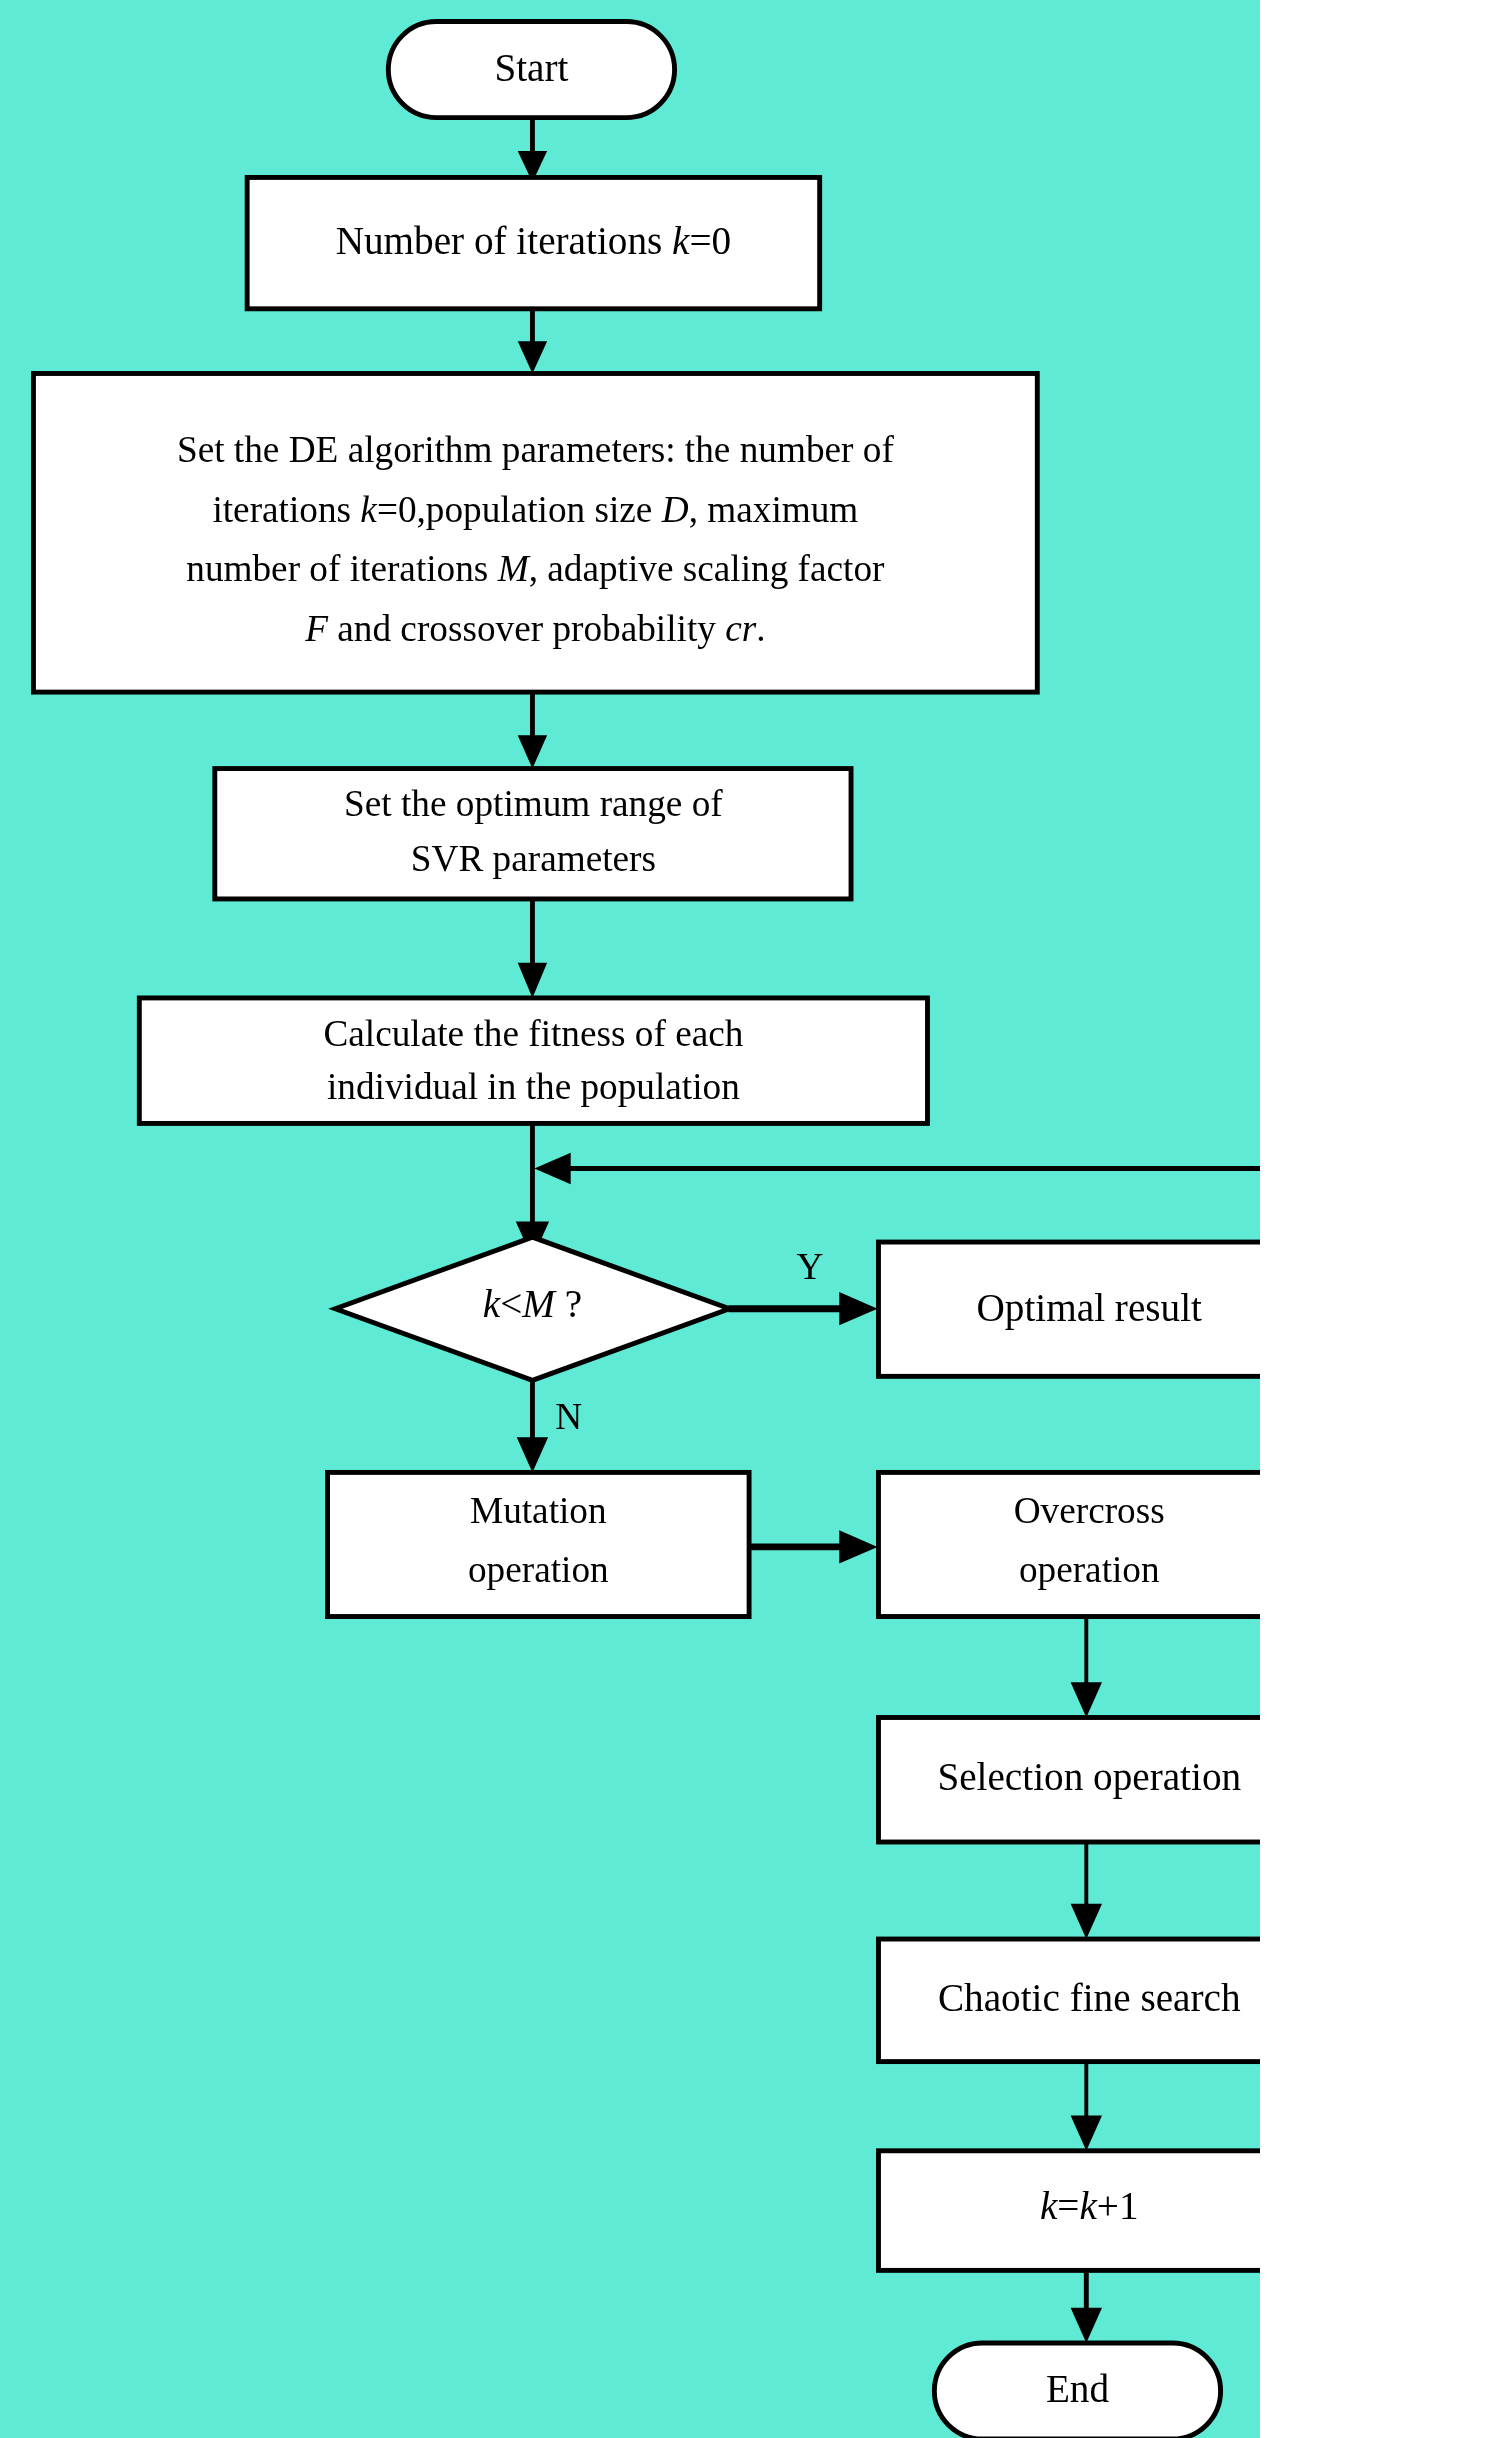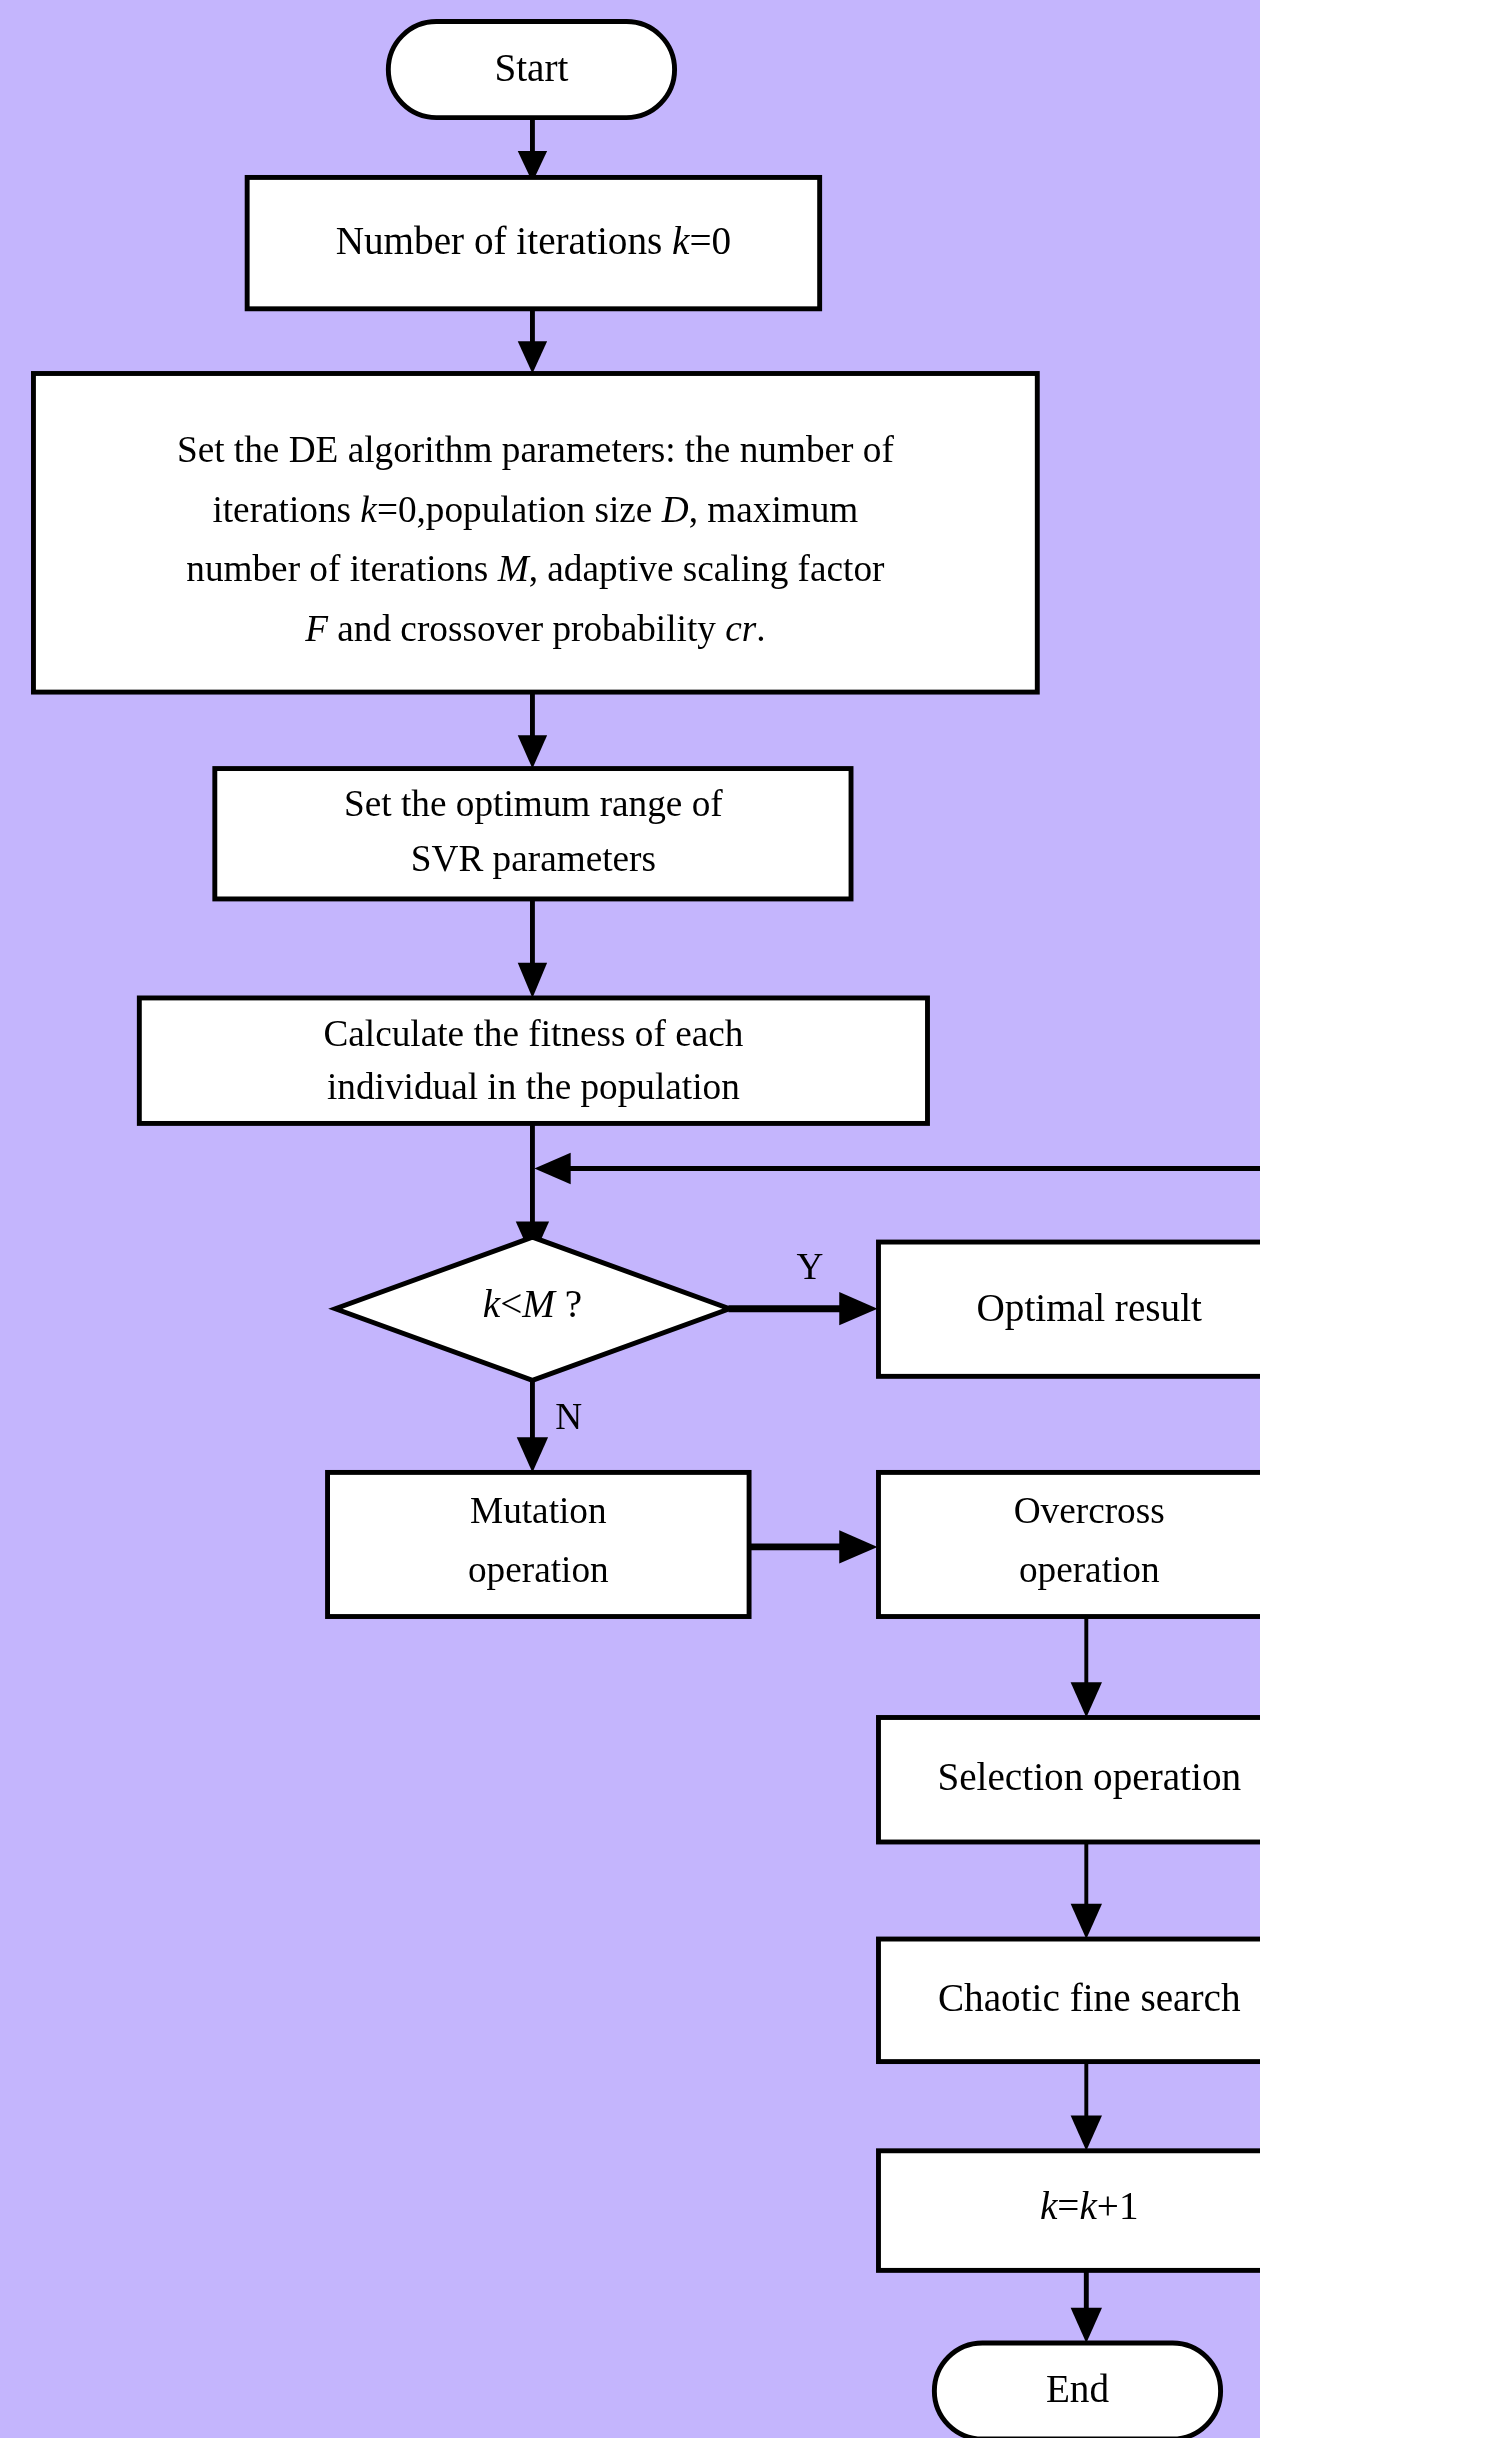--- a/index.html
+++ b/index.html
@@ -4,21 +4,21 @@
 <style>
   html, body {
     margin: 0;
     padding: 0;
     background: #ffffff;
   }
   #canvas-wrap {
     position: relative;
     width: 1260px;
     height: 2439px;
-    background: #c4b5fd;
+    background: #5eead4;
     overflow: hidden;
   }
   svg.flow {
     display: block;
     width: 1506px;
     height: 2439px;
   }
   .node-shape {
     fill: #ffffff;
     stroke: #000000;

